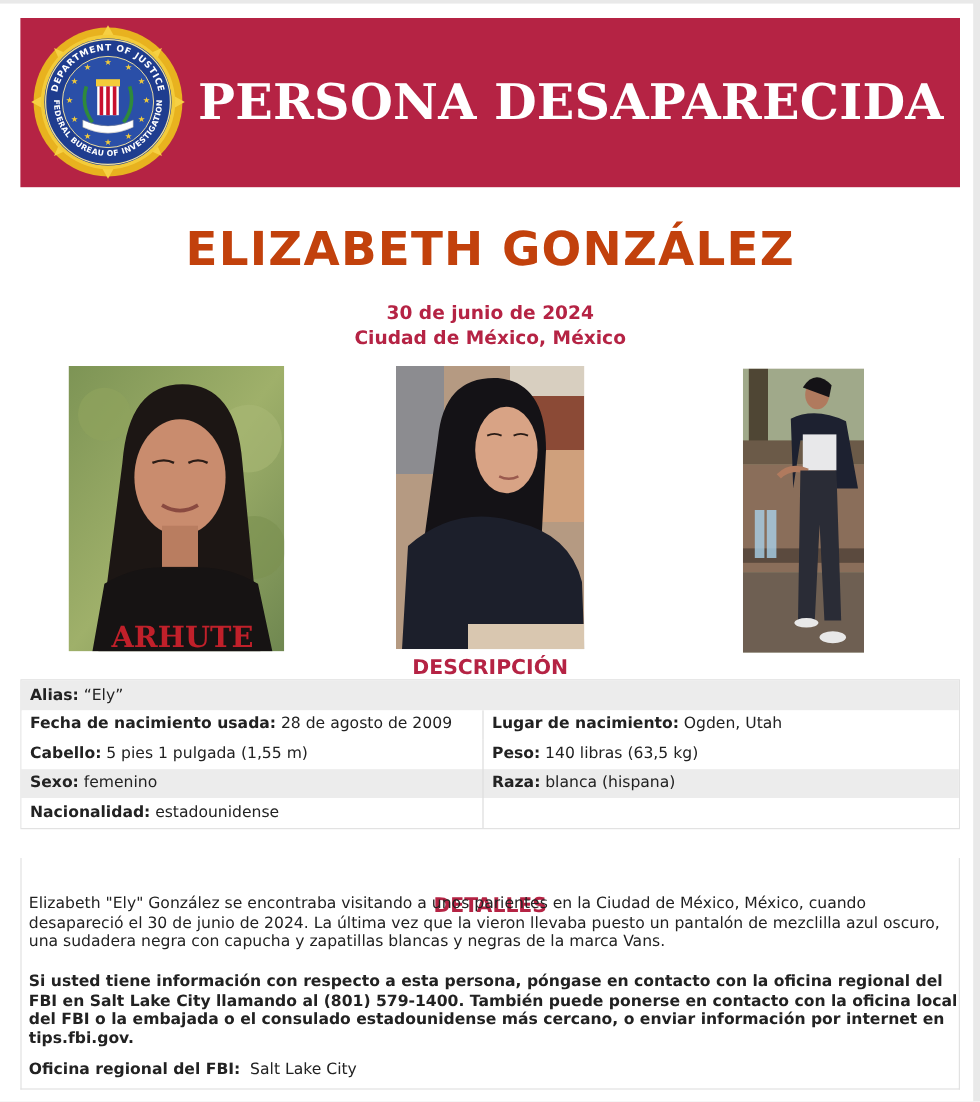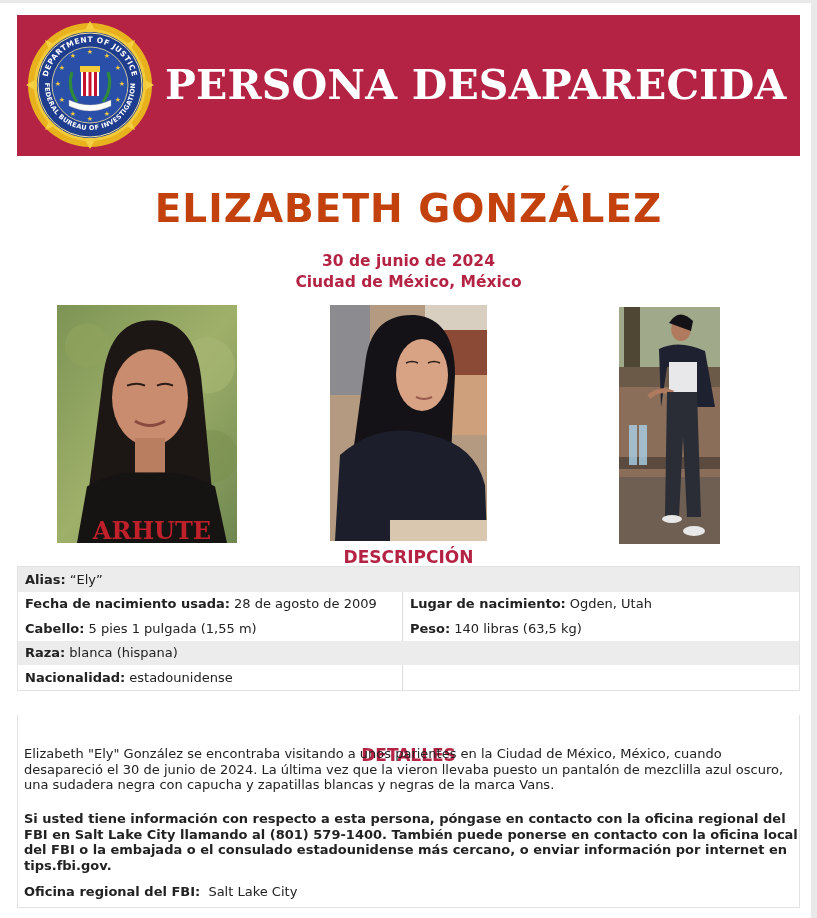--- a/index.html
+++ b/index.html
@@ -314,20 +314,24 @@
       <div class="cell left">
         <span class="lbl">Cabello:</span>
         <span>5 pies 1 pulgada (1,55 m)</span>
       </div>
       <div class="cell right">
         <span class="lbl">Peso:</span>
         <span>140 libras (63,5 kg)</span>
       </div>
     </div>
     <div class="row gray">
+      <div class="cell left">
+        <span class="lbl">Sexo:</span>
+        <span>femenino</span>
+      </div>
       <div class="cell right">
         <span class="lbl">Raza:</span>
         <span>blanca (hispana)</span>
       </div>
     </div>
     <div class="row white">
       <div class="cell left">
         <span class="lbl">Nacionalidad:</span>
         <span>estadounidense</span>
       </div>

